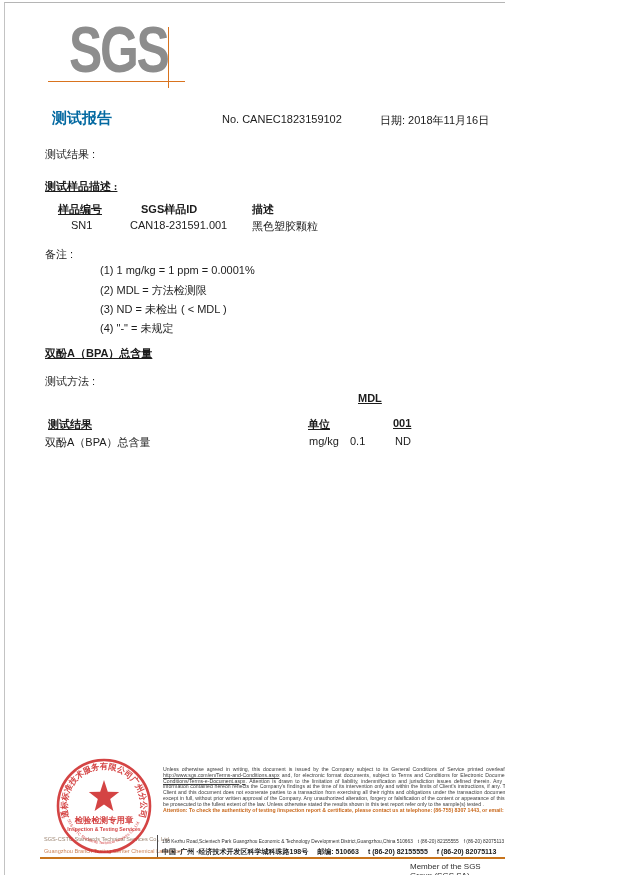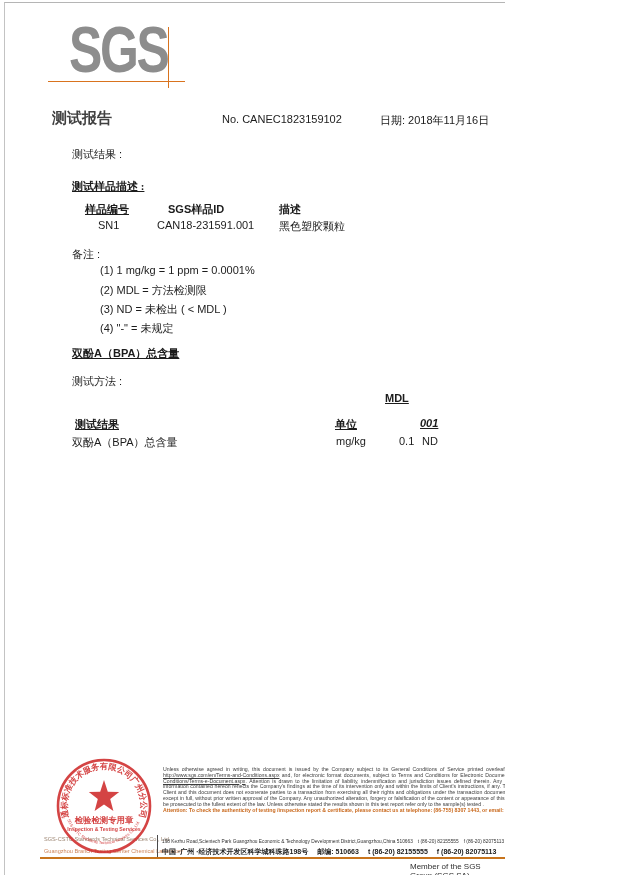--- a/index.html
+++ b/index.html
@@ -7,26 +7,26 @@
   body { font-family:"Liberation Sans","DejaVu Sans",sans-serif; color:#222; }
   #canvas { position:relative; width:505px; height:875px; background:#fff; overflow:hidden; }
   .abs { position:absolute; }
   #sheet { left:4px; top:2px; width:601px; height:873px;
            border-left:1px solid #c3c3c3; border-top:1px solid #b5b5b5; border-right:1px solid #c3c3c3;
            background:#fff; }
   .logo-text { left:69px; top:18px; font-size:64px; font-weight:bold; color:#8d8d8d;
                letter-spacing:-3px; line-height:64px; transform:scaleX(0.78); transform-origin:0 0; }
   .oline-h { left:48px; top:81px; width:137px; height:1px; background:#d9731e; }
   .oline-v { left:168px; top:27px; width:1px; height:61px; background:#d9731e; }
-  .title { left:52px; top:109px; font-size:15px; font-weight:bold; color:#404040; }
+  .title { left:52px; top:109px; font-size:15px; font-weight:bold; color:#0369a1; }
   .hmeta { top:113px; font-size:11px; color:#1c1c1c; }
-  .txt { font-size:11px; color:#1c1c1c;margin-left:27px; }
+  .txt { font-size:11px; color:#1c1c1c; }
   .b { font-weight:bold; }
   .u { text-decoration:underline; }
-  .it { font-style:italic; }
+  .it { }
   .note-line { left:100px; font-size:11px; color:#1c1c1c; }
   .method-par { left:122px; top:369px; width:472px; font-size:11px; line-height:20px; color:#1c1c1c; text-align:justify; }
   
   .legal { left:163px; top:767px; width:437px; font-size:5.2px; line-height:5.75px;
            text-align:justify; color:#3c3c3c; }
   .attention { color:#c9681c; font-weight:bold; margin-top:1px; }
   .attention a { color:#c9681c; }
   .company1 { left:44px; top:836px; font-size:5.6px; color:#9c8572; }
   .company2 { left:44px; top:848px; font-size:5.6px; color:#cd8256; }
   .vdiv { left:157px; top:835px; width:1px; height:23px; background:#4a4a4a; }
@@ -72,21 +72,21 @@
 
   <div class="abs txt b u" style="left:45px; top:346px;">双酚A（BPA）总含量</div>
   <div class="abs txt" style="left:45px; top:374px;">测试方法 :</div>
 
   <div class="abs txt b u" style="left:48px;  top:417px;">测试结果</div>
   <div class="abs txt b u" style="left:308px; top:417px;">单位</div>
   <div class="abs txt b u" style="left:358px; top:392px;">MDL</div>
   <div class="abs txt b u it" style="left:393px; top:417px;">001</div>
   <div class="abs txt" style="left:45px;  top:435px;">双酚A（BPA）总含量</div>
   <div class="abs txt" style="left:309px; top:435px;">mg/kg</div>
-  <div class="abs txt" style="left:372px; top:435px;">0.1</div>
+  <div class="abs txt" style="left:350px; top:435px;">0.1</div>
   <div class="abs txt" style="left:395px; top:435px;">ND</div>
 
   <div class="abs company1">SGS-CSTC Standards Technical Services Co., Ltd.</div>
   <div class="abs company2">Guangzhou Branch Testing Center Chemical Laboratory</div>
 
   <svg class="abs stamp" viewBox="0 0 112 112">
     <circle cx="56" cy="56" r="46" fill="none" stroke="#cf2b2b" stroke-width="2.6"></circle>
     <path id="arcTop" d="M 21.5,69.3 A 37,37 0 1 1 90.5,69.3" fill="none"></path>
     <path id="arcBot" d="M 17.8,66.0 A 40,40 0 0 0 94.2,66.0" fill="none"></path>
     <text font-size="8.2" fill="#cf2b2b" font-weight="bold">

